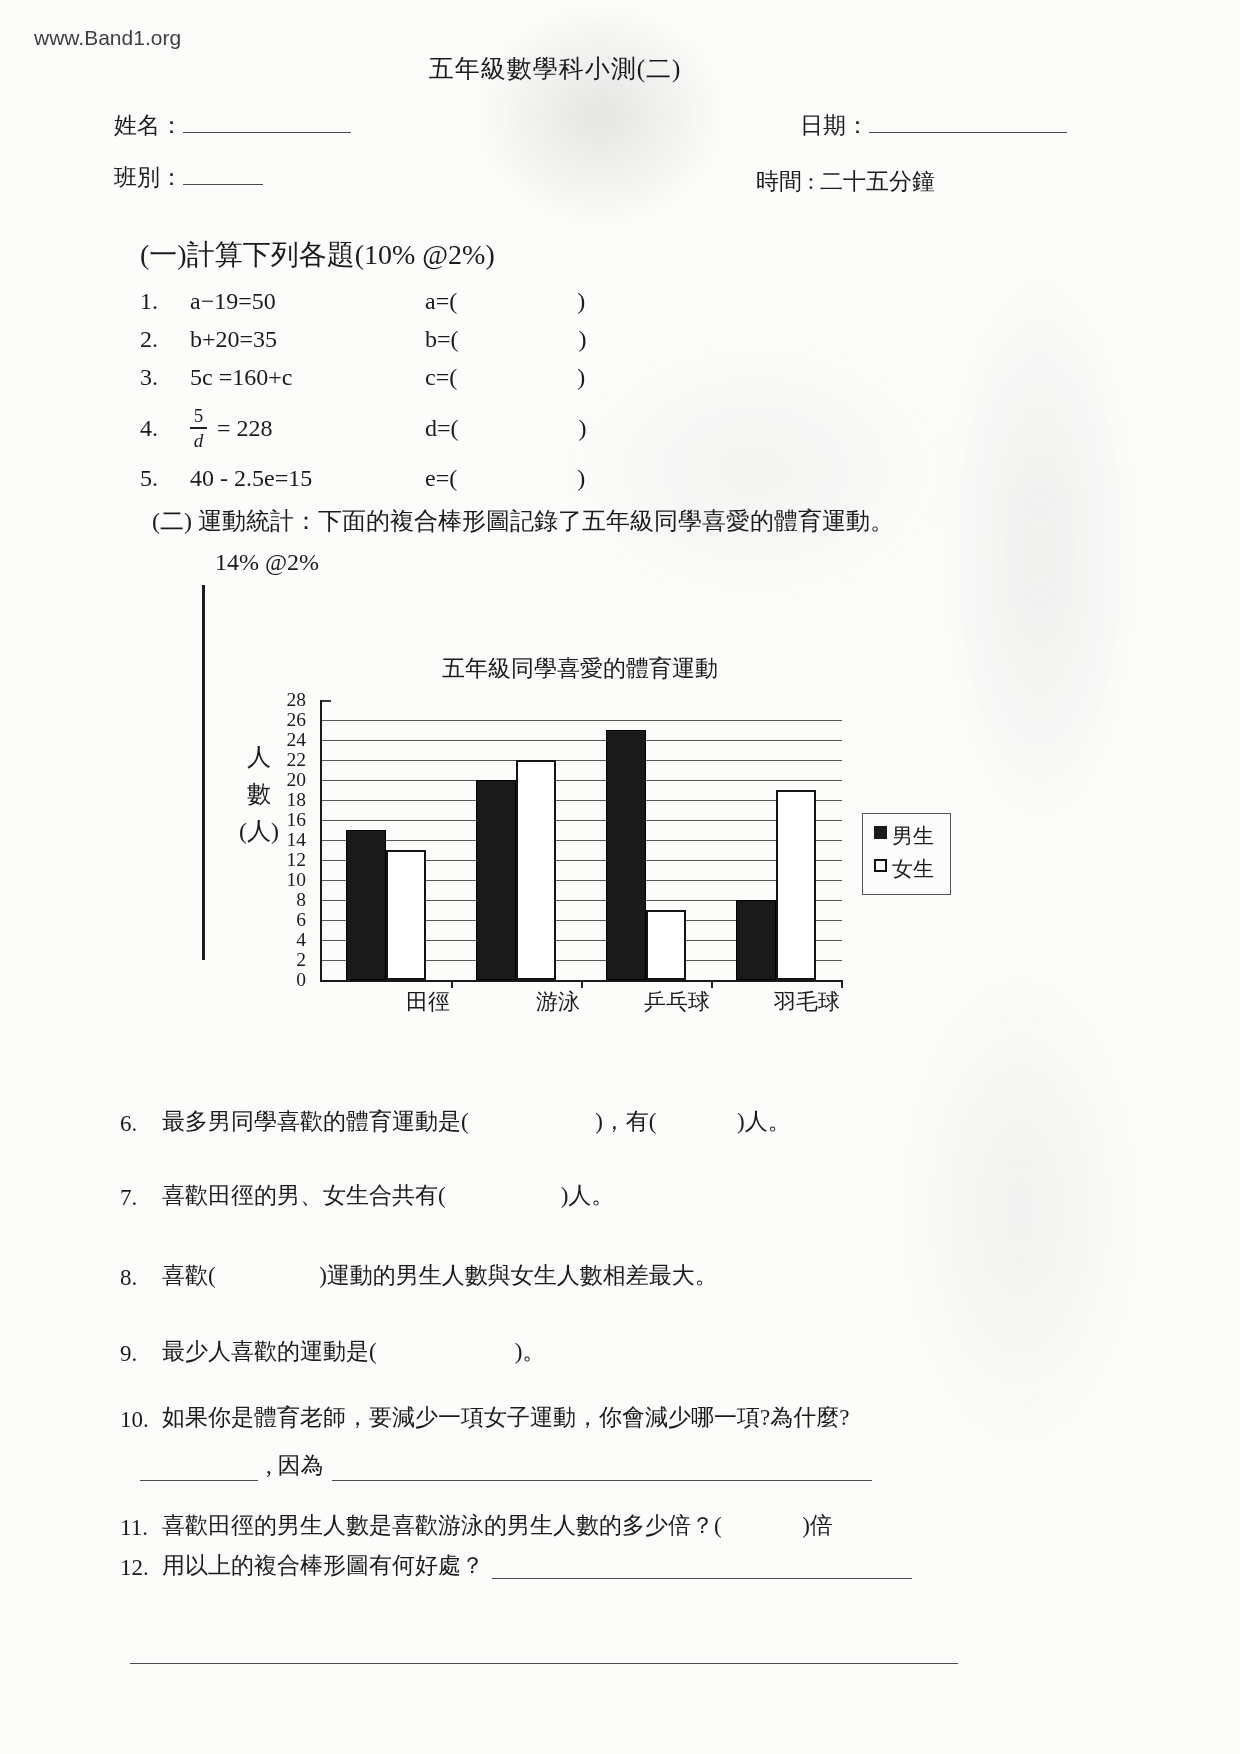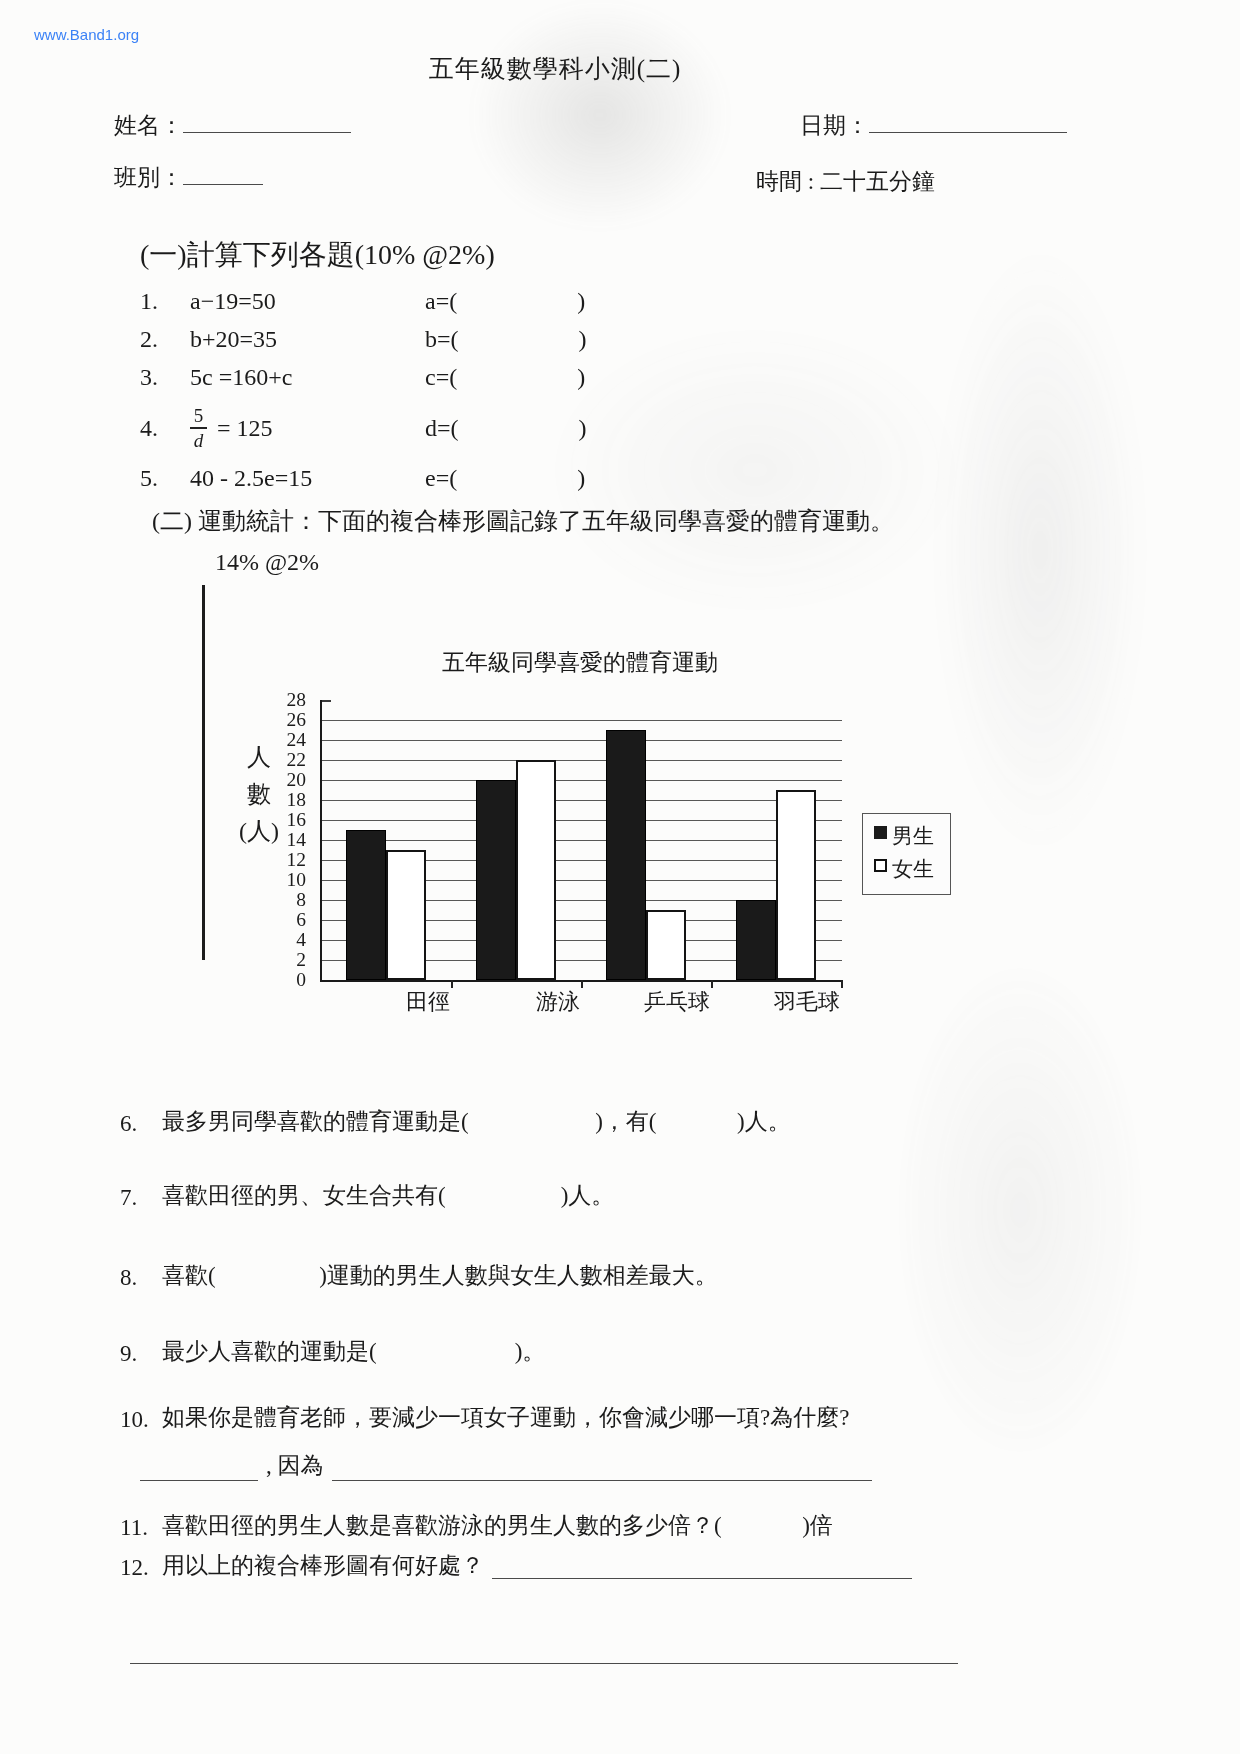--- a/index.html
+++ b/index.html
@@ -1,21 +1,21 @@
 <!DOCTYPE html>
 <html><head>
 <meta charset="utf-8">
 <style>
   html,body{margin:0;padding:0;background:#d8d8d8;}
   .page{position:relative;width:1240px;height:1754px;margin:0 auto;background:#fcfcfb;
         font-family:"Liberation Serif","DejaVu Serif",serif;color:#1b1b1b;overflow:hidden;}
   .smudge{position:absolute;background:radial-gradient(ellipse at center, rgba(110,110,110,.16), rgba(110,110,110,0) 70%);
           filter:blur(7px);pointer-events:none;}
   .watermark{position:absolute;left:34px;top:26px;font-family:"Liberation Sans","DejaVu Sans",sans-serif;
-             font-size:15px;color:#3b82f6;}
+             font-size:21px;color:#404040;}
   .title{position:absolute;left:0;top:52px;width:1110px;text-align:center;font-size:25px;letter-spacing:1px;}
   .fld{position:absolute;font-size:23px;white-space:pre;}
   .blank{display:inline-block;border-bottom:1.6px solid #4a4a4a;height:0.95em;vertical-align:baseline;}
 
   
   .s1{position:absolute;left:140px;top:236px;width:640px;}
   .s1h{font-size:28px;margin-bottom:14px;white-space:pre;}
   .eqrow{display:flex;align-items:center;font-size:24px;margin-bottom:11px;}
   .eqnum{width:50px;flex:none;}
   .eqbody{width:235px;flex:none;white-space:pre;display:flex;align-items:center;}
@@ -26,21 +26,21 @@
   .frac .fd{font-size:19px;font-style:italic;}
   .rowgap{margin-top:9px;}
 
   
   .s2h{position:absolute;left:152px;top:505px;font-size:24px;white-space:pre;}
   .s2sub{position:absolute;left:215px;top:549px;font-size:24px;white-space:pre;}
 
   
   .chart{position:absolute;left:200px;top:583px;width:880px;height:485px;}
   .strayline{position:absolute;left:2px;top:2px;width:2.5px;height:375px;background:#1c1c1c;}
-  .ctitle{position:absolute;left:120px;top:64px;width:520px;text-align:center;font-size:23px;}
+  .ctitle{position:absolute;left:120px;top:70px;width:520px;text-align:center;font-size:23px;}
   .ylab{position:absolute;left:26px;top:156px;width:66px;text-align:center;font-size:24px;line-height:1.55;}
   .yticks{position:absolute;left:54px;top:117px;width:56px;height:280px;}
   .ytick{position:absolute;right:4px;font-size:19.5px;line-height:26px;}
   .plot{position:absolute;left:120px;top:117px;width:520px;height:280px;
         border-left:2px solid #1a1a1a;border-bottom:2px solid #1a1a1a;}
   .gridline{position:absolute;left:0;right:0;height:1px;background:rgba(45,45,45,.8);z-index:1;}
   .toptick{position:absolute;left:0;top:0;width:9px;height:2px;background:#3a3a3a;}
   .cbar{position:absolute;bottom:0;width:40px;box-sizing:border-box;z-index:2;}
   .xtick{position:absolute;top:280px;width:2px;height:8px;background:#222;}
   .catrow{position:absolute;left:120px;top:404px;width:520px;height:34px;}
@@ -89,21 +89,21 @@
       <span class="eqbody">b+20=35</span>
       <span class="eqans">b=(                    )</span>
     </div>
     <div class="eqrow rowgap">
       <span class="eqnum">3.</span>
       <span class="eqbody">5c =160+c</span>
       <span class="eqans">c=(                    )</span>
     </div>
     <div class="eqrow rowgap" style="height:52px;">
       <span class="eqnum">4.</span>
-      <span class="eqbody"><span class="frac"><span class="fn">5</span><span class="fbar"></span><span class="fd">d</span></span><span>= 125</span></span>
+      <span class="eqbody"><span class="frac"><span class="fn">5</span><span class="fbar"></span><span class="fd">d</span></span><span>= 228</span></span>
       <span class="eqans">d=(                    )</span>
     </div>
     <div class="eqrow">
       <span class="eqnum">5.</span>
       <span class="eqbody">40 - 2.5e=15</span>
       <span class="eqans">e=(                    )</span>
     </div>
   </div>
 
   <div class="s2h">(二) 運動統計：下面的複合棒形圖記錄了五年級同學喜愛的體育運動。</div>

